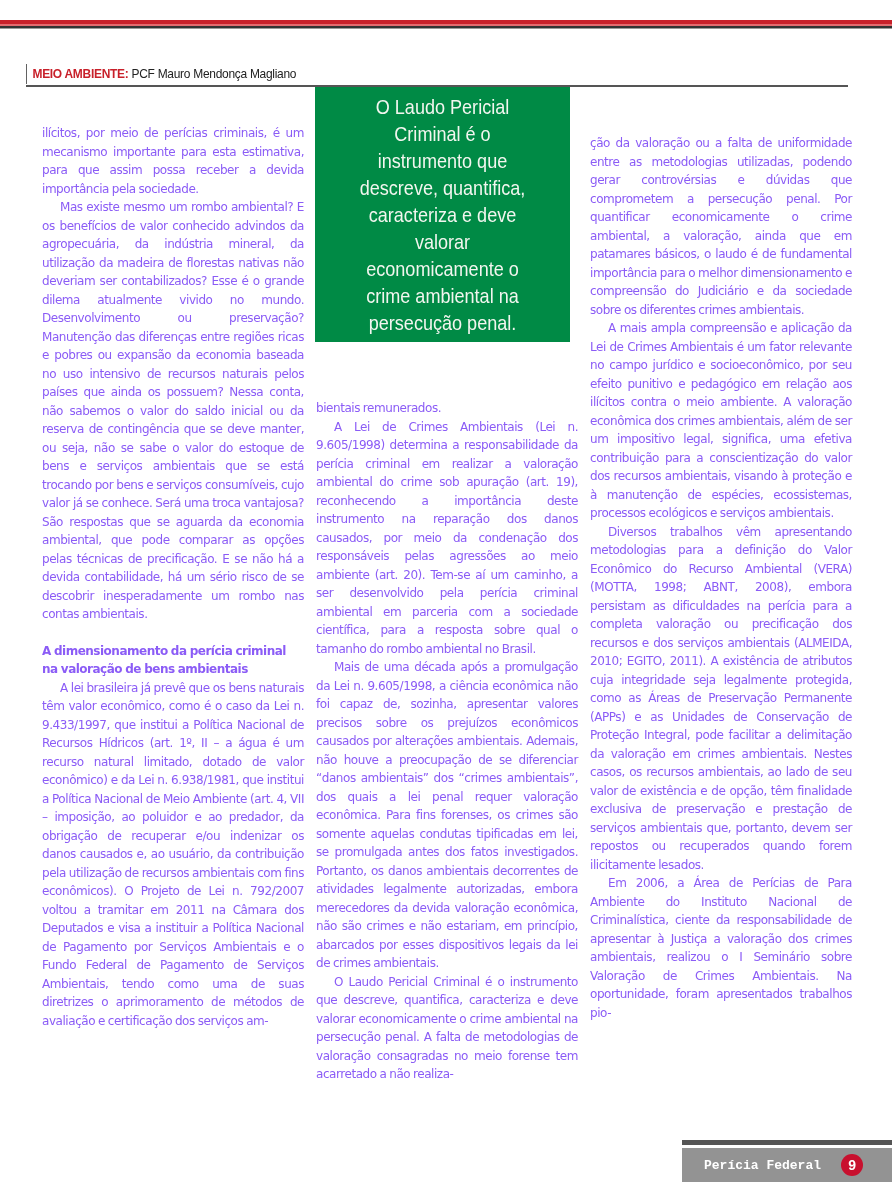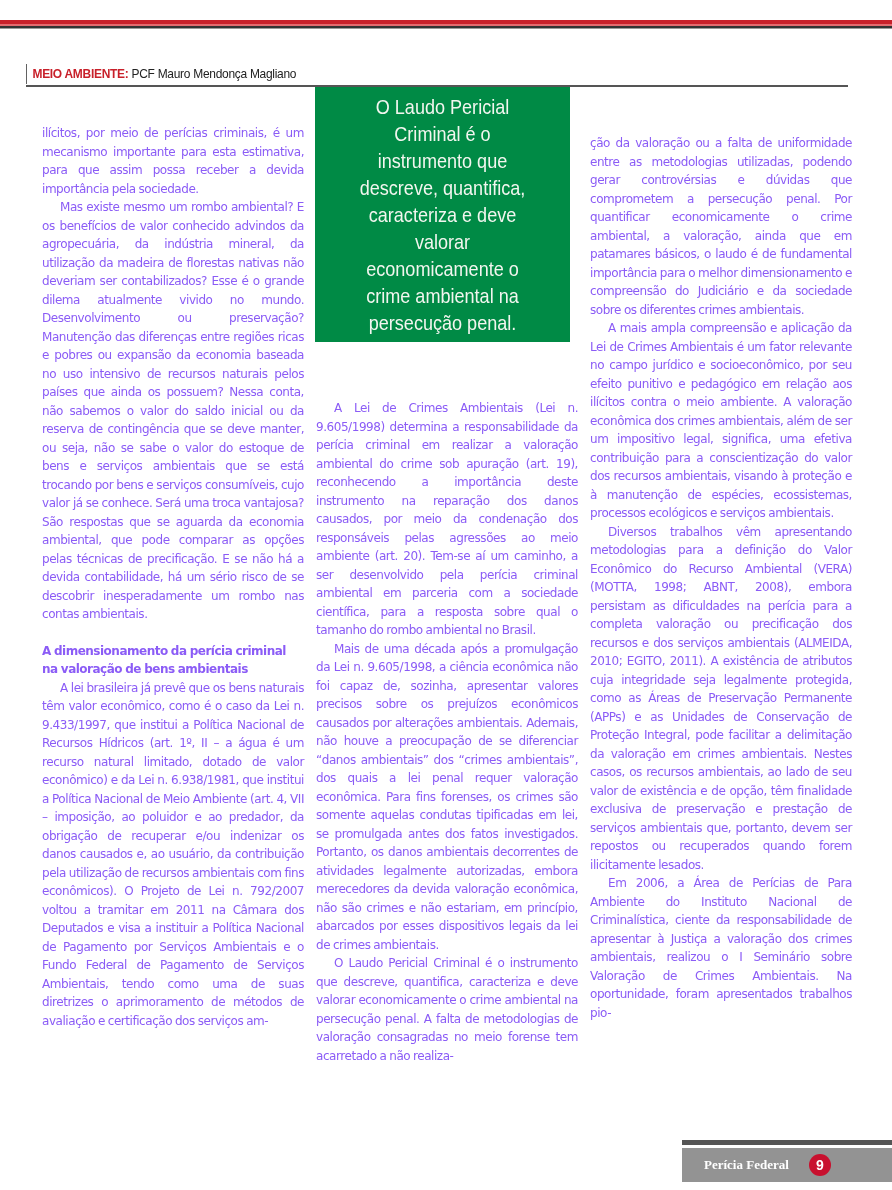--- a/index.html
+++ b/index.html
@@ -49,21 +49,21 @@
     .col1 { left: 42px; top: 124px; }
     .col2 { left: 316px; top: 399px; }
     .col3 { left: 590px; top: 134px; }
 
     .footer-rule { position: absolute; left: 682px; top: 1140px; width: 210px; height: 5px; background: #555; }
     .footer-band {
       position: absolute; left: 682px; top: 1148px; width: 210px; height: 34px; background: #939393;
       display: flex; align-items: center;
     }
     .footer-title {
-      margin-left: 22px; color: #ffffff; font-family: Liberation Serif, serif;
+      margin-left: 22px; color: #ffffff; font-family: Liberation Mono, monospace;
       font-weight: bold; font-size: 13px;
     }
     .page-badge {
       margin-left: 20px; width: 22px; height: 22px; border-radius: 50%; background: #c8102e; color: #fff;
       font-family: "Liberation Sans", sans-serif; font-weight: bold; font-size: 14px;
       display: flex; align-items: center; justify-content: center;
     }
   </style>
 </head>
 <body>
@@ -83,20 +83,21 @@
 </div>
 
 <div class="col col1">
   <p class="noindent">ilícitos, por meio de perícias criminais, é um mecanismo importante para esta estimativa, para que assim possa receber a devida importância pela sociedade.</p>
   <p>Mas existe mesmo um rombo ambiental? E os benefícios de valor conhecido advindos da agropecuária, da indústria mineral, da utilização da madeira de florestas nativas não deveriam ser contabilizados? Esse é o grande dilema atualmente vivido no mundo. Desenvolvimento ou preservação? Manutenção das diferenças entre regiões ricas e pobres ou expansão da economia baseada no uso intensivo de recursos naturais pelos países que ainda os possuem? Nessa conta, não sabemos o valor do saldo inicial ou da reserva de contingência que se deve manter, ou seja, não se sabe o valor do estoque de bens e serviços ambientais que se está trocando por bens e serviços consumíveis, cujo valor já se conhece. Será uma troca vantajosa? São respostas que se aguarda da economia ambiental, que pode comparar as opções pelas técnicas de precificação. E se não há a devida contabilidade, há um sério risco de se descobrir inesperadamente um rombo nas contas ambientais.</p>
   <h3>A dimensionamento da perícia criminal na valoração de bens ambientais</h3>
   <p>A lei brasileira já prevê que os bens naturais têm valor econômico, como é o caso da Lei n. 9.433/1997, que institui a Política Nacional de Recursos Hídricos (art. 1º, II – a água é um recurso natural limitado, dotado de valor econômico) e da Lei n. 6.938/1981, que institui a Política Nacional de Meio Ambiente (art. 4, VII – imposição, ao poluidor e ao predador, da obrigação de recuperar e/ou indenizar os danos causados e, ao usuário, da contribuição pela utilização de recursos ambientais com fins econômicos). O Projeto de Lei n. 792/2007 voltou a tramitar em 2011 na Câmara dos Deputados e visa a instituir a Política Nacional de Pagamento por Serviços Ambientais e o Fundo Federal de Pagamento de Serviços Ambientais, tendo como uma de suas diretrizes o aprimoramento de métodos de avaliação e certificação dos serviços am-</p>
 </div>
 
 <div class="col col2">
+  <p class="noindent">bientais remunerados.</p>
   <p>A Lei de Crimes Ambientais (Lei n. 9.605/1998) determina a responsabilidade da perícia criminal em realizar a valoração ambiental do crime sob apuração (art. 19), reconhecendo a importância deste instrumento na reparação dos danos causados, por meio da condenação dos responsáveis pelas agressões ao meio ambiente (art. 20). Tem-se aí um caminho, a ser desenvolvido pela perícia criminal ambiental em parceria com a sociedade científica, para a resposta sobre qual o tamanho do rombo ambiental no Brasil.</p>
   <p>Mais de uma década após a promulgação da Lei n. 9.605/1998, a ciência econômica não foi capaz de, sozinha, apresentar valores precisos sobre os prejuízos econômicos causados por alterações ambientais. Ademais, não houve a preocupação de se diferenciar “danos ambientais” dos “crimes ambientais”, dos quais a lei penal requer valoração econômica. Para fins forenses, os crimes são somente aquelas condutas tipificadas em lei, se promulgada antes dos fatos investigados. Portanto, os danos ambientais decorrentes de atividades legalmente autorizadas, embora merecedores da devida valoração econômica, não são crimes e não estariam, em princípio, abarcados por esses dispositivos legais da lei de crimes ambientais.</p>
   <p>O Laudo Pericial Criminal é o instrumento que descreve, quantifica, caracteriza e deve valorar economicamente o crime ambiental na persecução penal. A falta de metodologias de valoração consagradas no meio forense tem acarretado a não realiza-</p>
 </div>
 
 <div class="col col3">
   <p class="noindent">ção da valoração ou a falta de uniformidade entre as metodologias utilizadas, podendo gerar controvérsias e dúvidas que comprometem a persecução penal. Por quantificar economicamente o crime ambiental, a valoração, ainda que em patamares básicos, o laudo é de fundamental importância para o melhor dimensionamento e compreensão do Judiciário e da sociedade sobre os diferentes crimes ambientais.</p>
   <p>A mais ampla compreensão e aplicação da Lei de Crimes Ambientais é um fator relevante no campo jurídico e socioeconômico, por seu efeito punitivo e pedagógico em relação aos ilícitos contra o meio ambiente. A valoração econômica dos crimes ambientais, além de ser um impositivo legal, significa, uma efetiva contribuição para a conscientização do valor dos recursos ambientais, visando à proteção e à manutenção de espécies, ecossistemas, processos ecológicos e serviços ambientais.</p>
   <p>Diversos trabalhos vêm apresentando metodologias para a definição do Valor Econômico do Recurso Ambiental (VERA) (MOTTA, 1998; ABNT, 2008), embora persistam as dificuldades na perícia para a completa valoração ou precificação dos recursos e dos serviços ambientais (ALMEIDA, 2010; EGITO, 2011). A existência de atributos cuja integridade seja legalmente protegida, como as Áreas de Preservação Permanente (APPs) e as Unidades de Conservação de Proteção Integral, pode facilitar a delimitação da valoração em crimes ambientais. Nestes casos, os recursos ambientais, ao lado de seu valor de existência e de opção, têm finalidade exclusiva de preservação e prestação de serviços ambientais que, portanto, devem ser repostos ou recuperados quando forem ilicitamente lesados.</p>
   <p>Em 2006, a Área de Perícias de Para Ambiente do Instituto Nacional de Criminalística, ciente da responsabilidade de apresentar à Justiça a valoração dos crimes ambientais, realizou o I Seminário sobre Valoração de Crimes Ambientais. Na oportunidade, foram apresentados trabalhos pio-</p>

